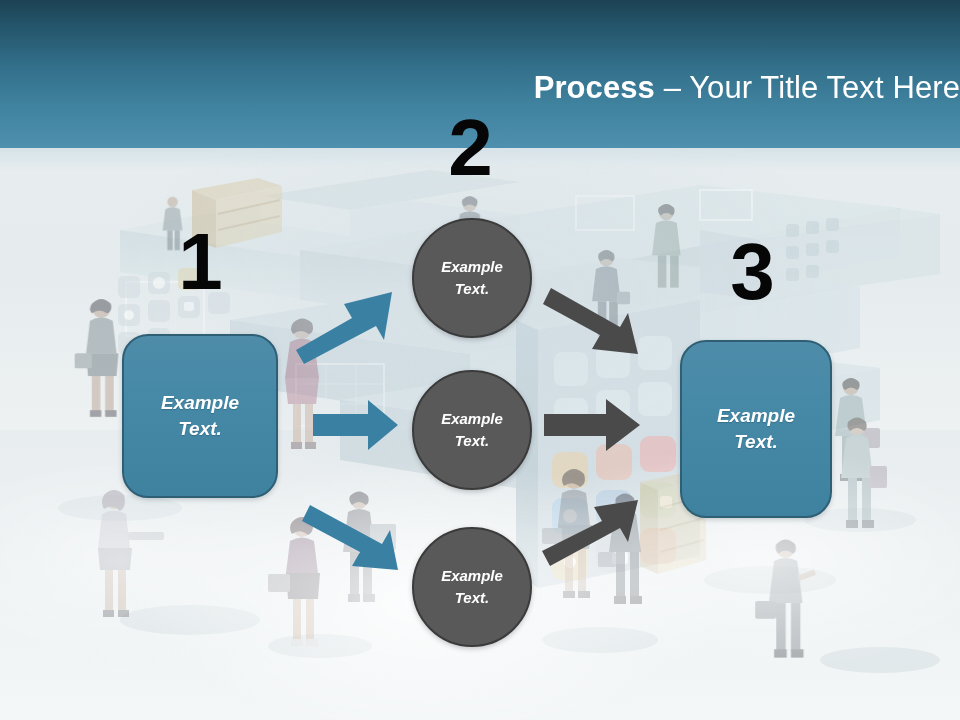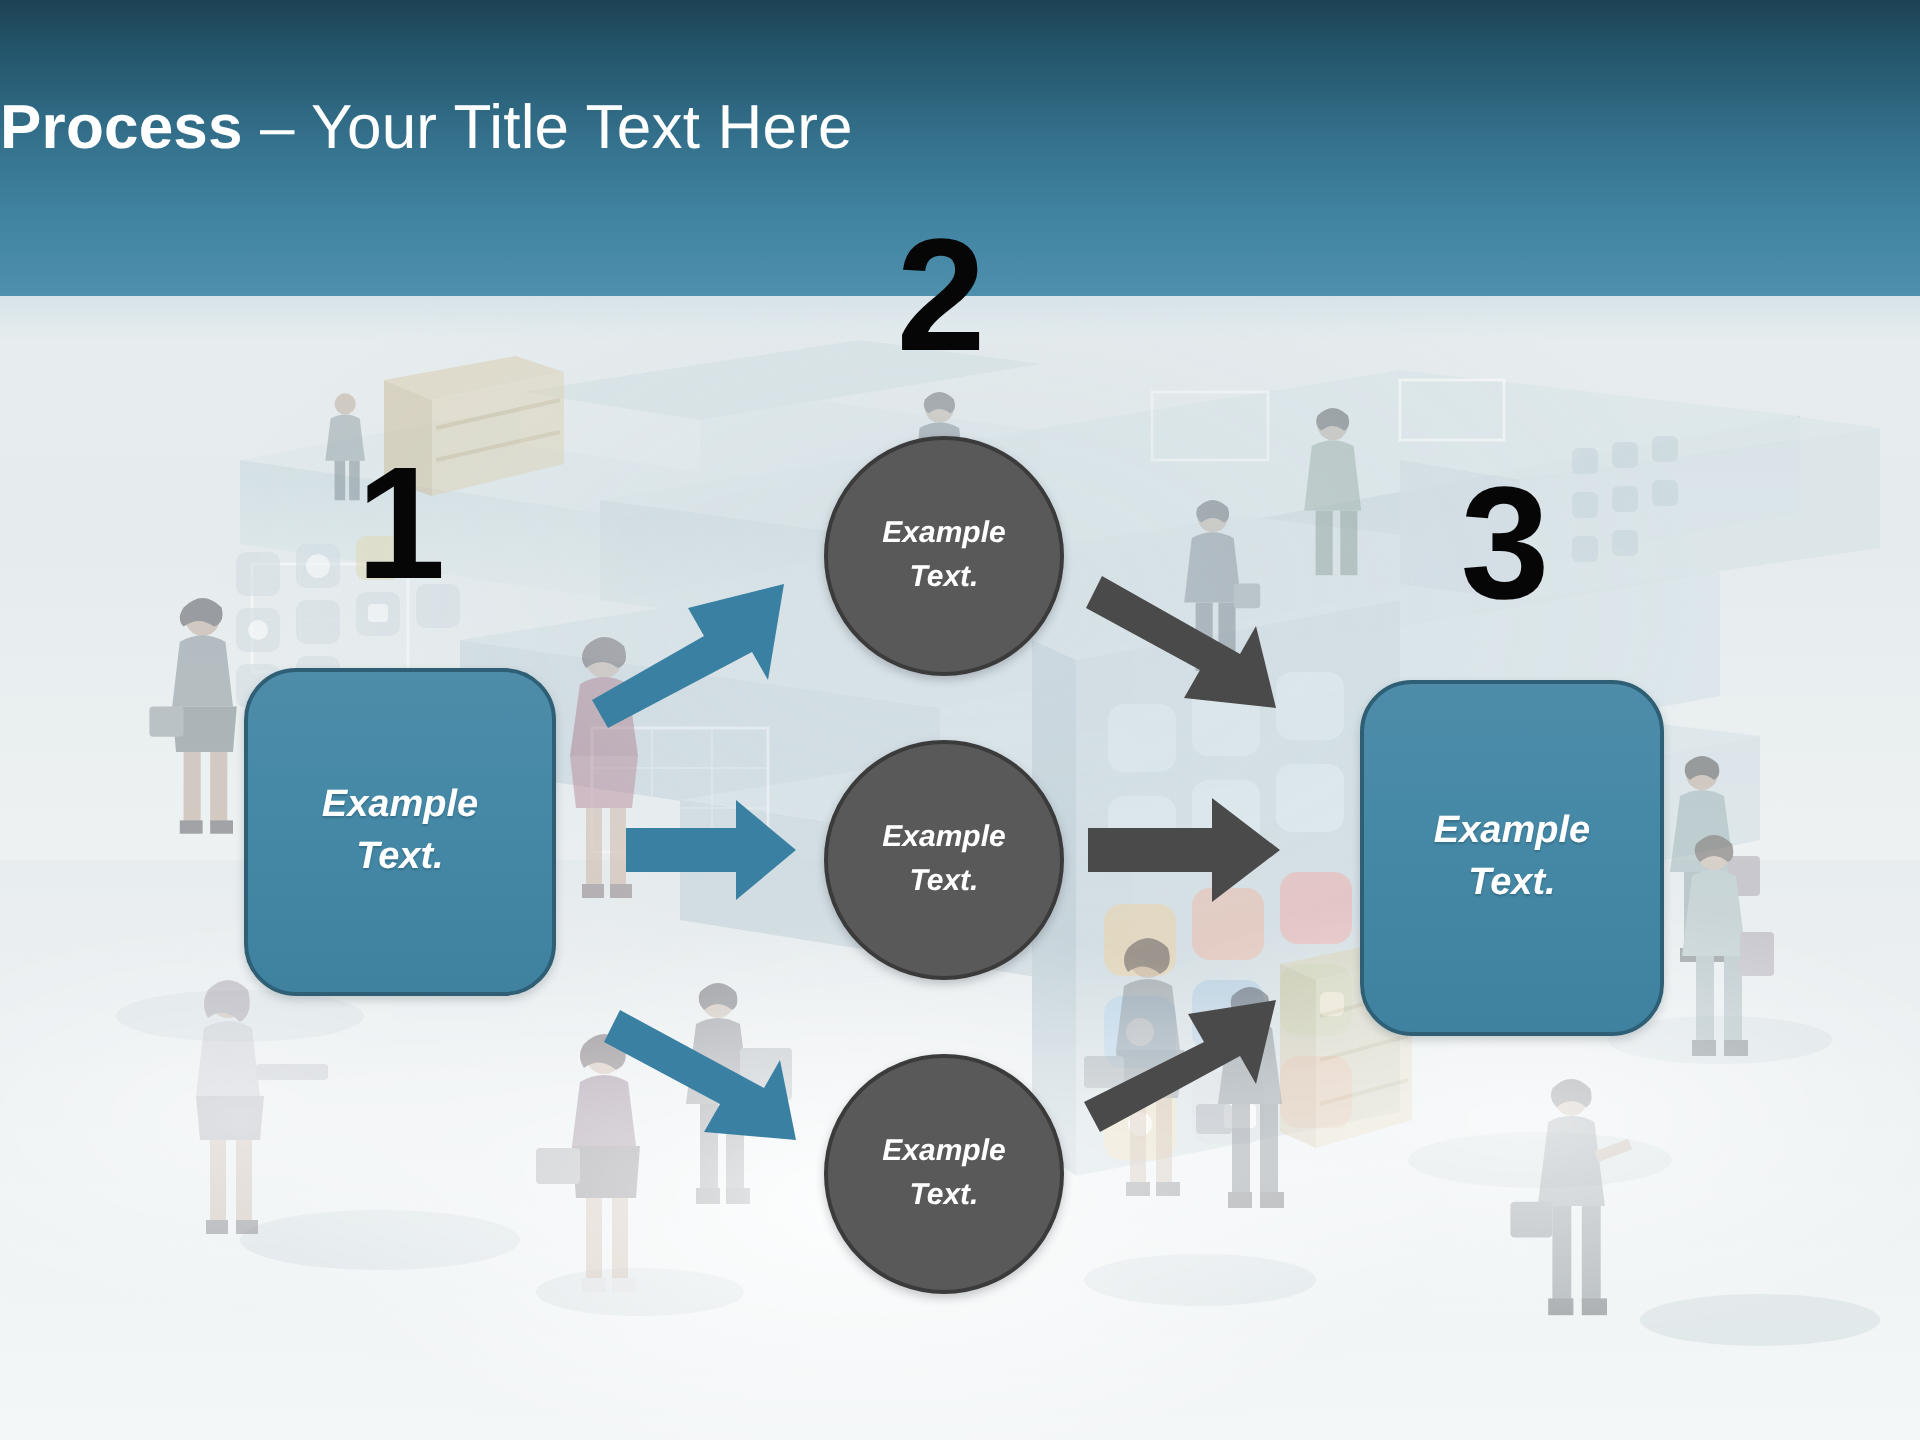--- a/index.html
+++ b/index.html
@@ -55,23 +55,23 @@
   }
   #header-shelf {
     position: absolute;
     left: 0; top: 148px;
     width: 960px;
     height: 22px;
     background: linear-gradient(180deg, rgba(214,226,231,.95) 0%, rgba(222,232,236,.9) 60%, rgba(232,239,241,0) 100%);
   }
   #title {
     position: absolute;
-    left: 0; top: 44px;
+    left: 0; top: 68px;
     width: 960px;
-    text-align: left;
+    text-align: right;
     font-size: 31px;
     line-height: 40px;
     color: #ffffff;
     letter-spacing: .1px;
     white-space: nowrap;
   }
   #title .title-strong { font-weight: bold; }
   #title .title-rest { font-weight: normal; }
 
   

